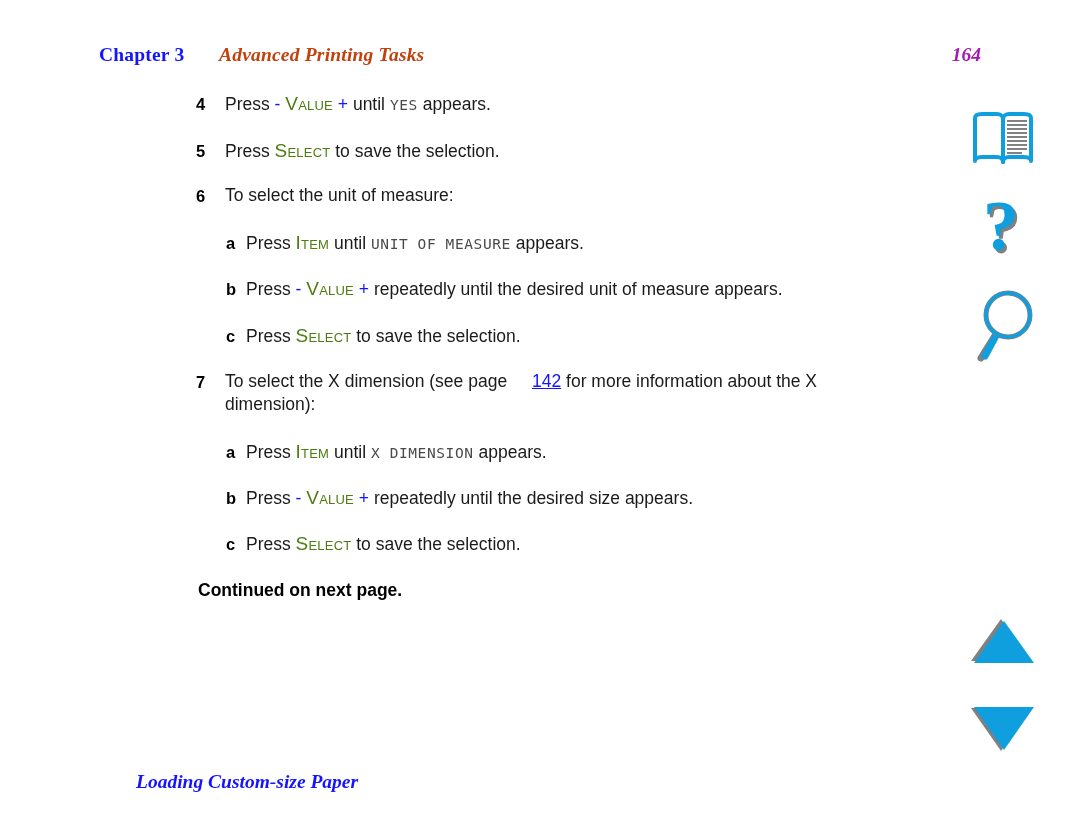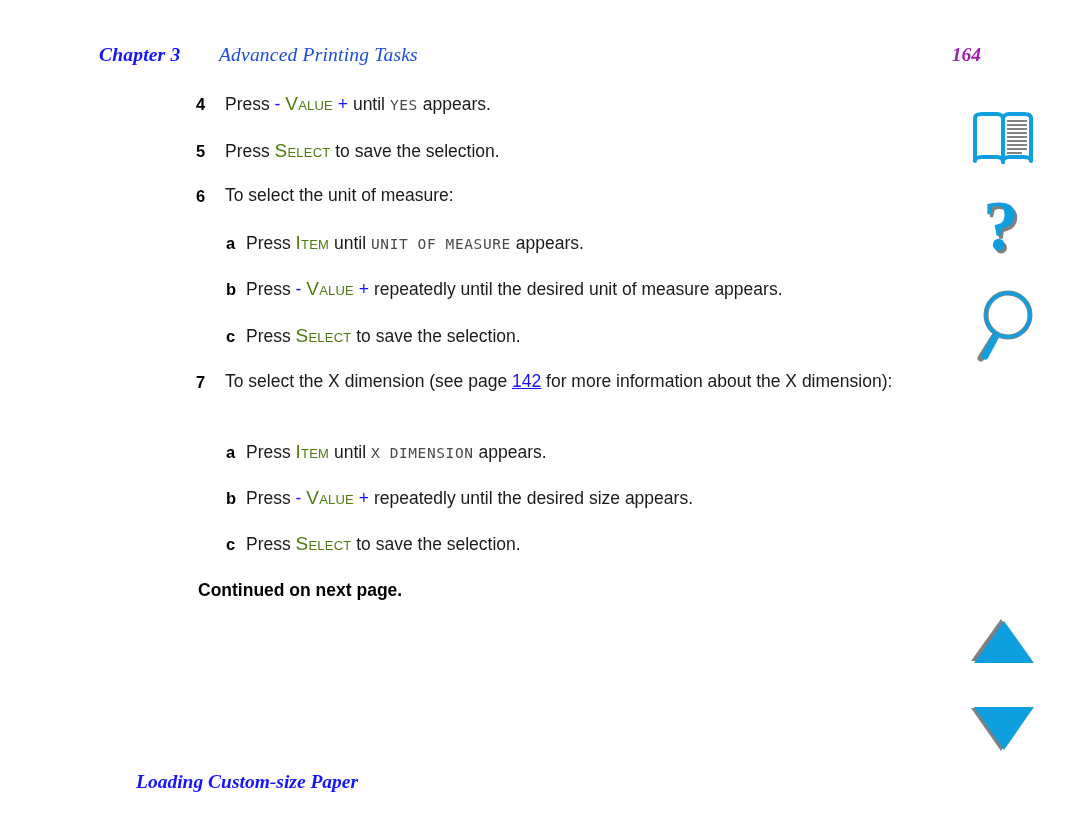--- a/index.html
+++ b/index.html
@@ -24,35 +24,34 @@
     top: 44px;
     width: 882px;
     height: 26px;
   }
   .hdr-chapter {
     position: absolute;
     left: 0;
     top: 0;
     font-family: "Liberation Serif", serif;
     font-weight: bold;
+    font-size: 19.5px;
+    color: #1414FF;
+    letter-spacing: 0.2px;
+    white-space: nowrap;
+  }
+  .hdr-title {
+    position: absolute;
+    left: 120px;
+    top: 0;
+    font-family: "Liberation Serif", serif;
+    font-weight: bold;
     font-style: italic;
     font-size: 19.5px;
-    color: #1414FF;
-    letter-spacing: 0.2px;
-    white-space: nowrap;
-  }
-  .hdr-title {
-    position: absolute;
-    left: 120px;
-    top: 0;
-    font-family: "Liberation Serif", serif;
-    font-weight: normal;
-    font-style: italic;
-    font-size: 19.5px;
-    color: #1d4ed8;
+    color: #c2410c;
     letter-spacing: 0.2px;
     white-space: nowrap;
   }
   .hdr-pagenum {
     position: absolute;
     right: 0;
     top: 0;
     font-family: "Liberation Serif", serif;
     font-weight: bold;
     font-style: italic;
@@ -113,20 +112,21 @@
   .lcd {
     font-family: "DejaVu Sans Mono", "Liberation Mono", monospace;
     font-size: 14.5px;
     letter-spacing: 0.6px;
     color: #4a4a4a;
   }
 
   .xref {
     color: #1414FF;
     text-decoration: underline;
+    margin-left: 20px;
   }
 
   .continued {
     position: absolute;
     left: 198px;
     top: 580px;
     font-size: 17.5px;
     font-weight: bold;
     color: #000000;
   }

